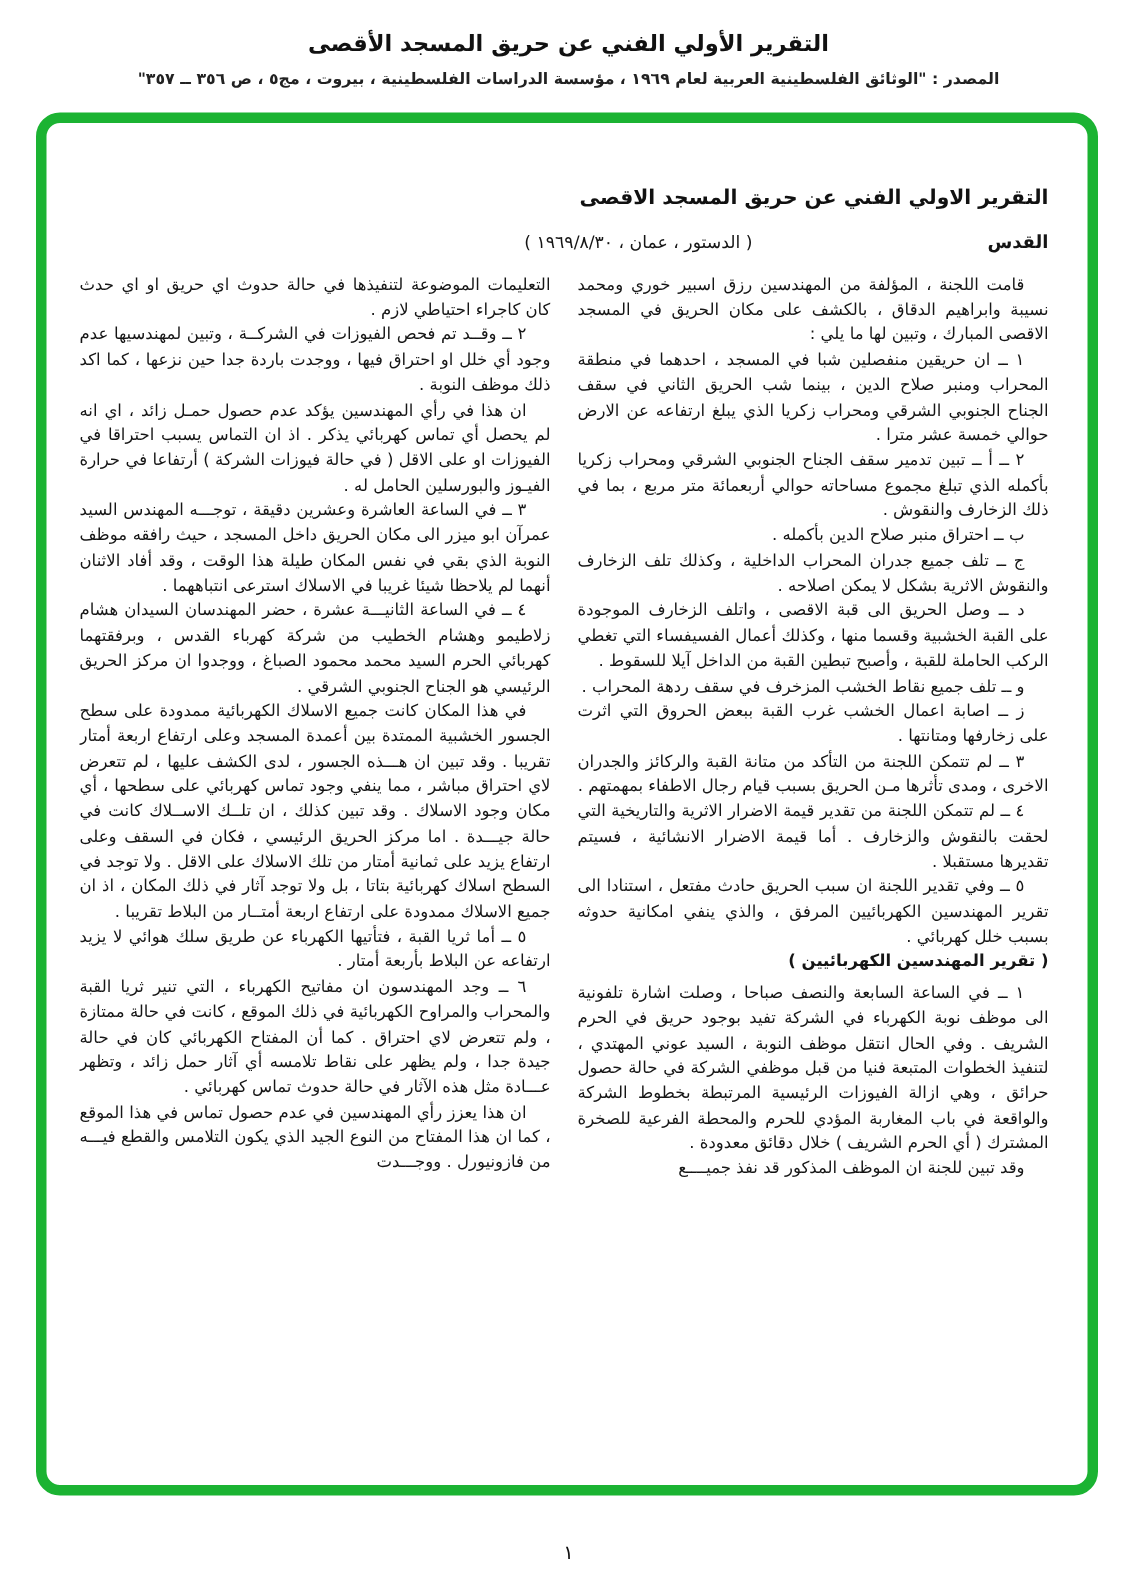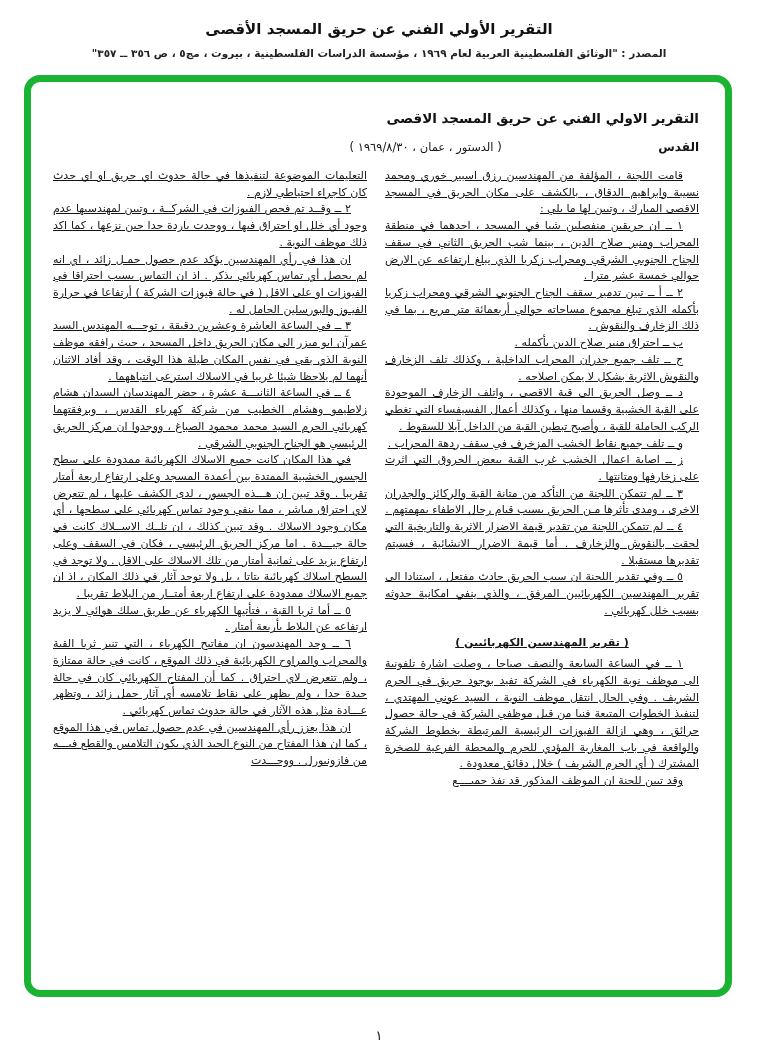--- a/index.html
+++ b/index.html
@@ -31,21 +31,21 @@
     font-size: 10.5px;
     font-weight: bold;
     color: #222;
   }
   .green-box {
     box-sizing: border-box;
     margin: 16px 26px 0 24px;
     height: 922px;
     border: 7px solid #1bb332;
     border-radius: 16px;
-    padding: 14px 26px 10px 22px;
+    padding: 28px 26px 10px 22px;
     overflow: hidden;
     background: #ffffff;
   }
   .doc-heading {
     text-align: right;
     padding-left: 60px;
     font-size: 13.5px;
     font-weight: bold;
     margin-top: 14px;
     color: #111;
@@ -72,34 +72,32 @@
     gap: 18px;
     align-items: flex-start;
   }
   .col {
     flex: 1 1 0;
     font-size: 11px;
     line-height: 1.52;
     text-align: justify;
     overflow: hidden;
     max-height: 792px;
-    text-decoration: underline;
   }
   .para {
     margin: 0;
     text-indent: 16px;
   }
   .para.no-indent {
     text-indent: 0;
   }
   .para.center-bold {
     text-indent: 0;
-    text-align: center;
     font-weight: bold;
-    margin: 16px 0 4px 0;
+    margin: 0 0 4px 0;
   }
   .page-number {
     position: absolute;
     bottom: 14px;
     left: 0;
     right: 0;
     text-align: center;
     font-size: 13px;
     color: #111;
   }

